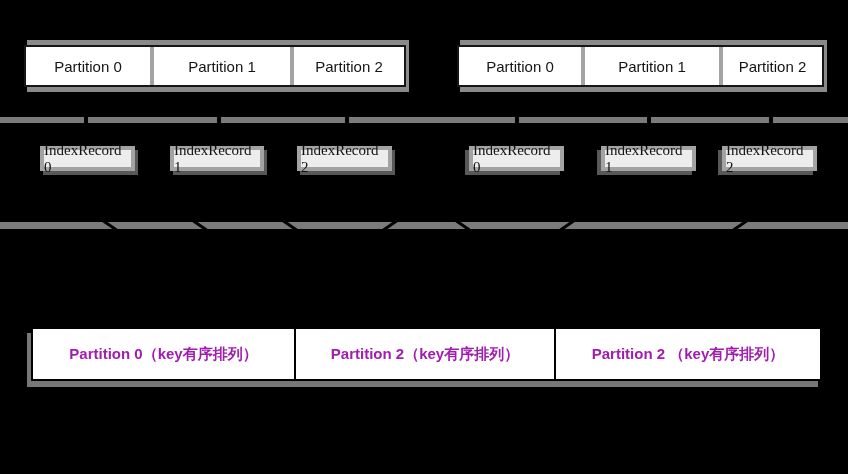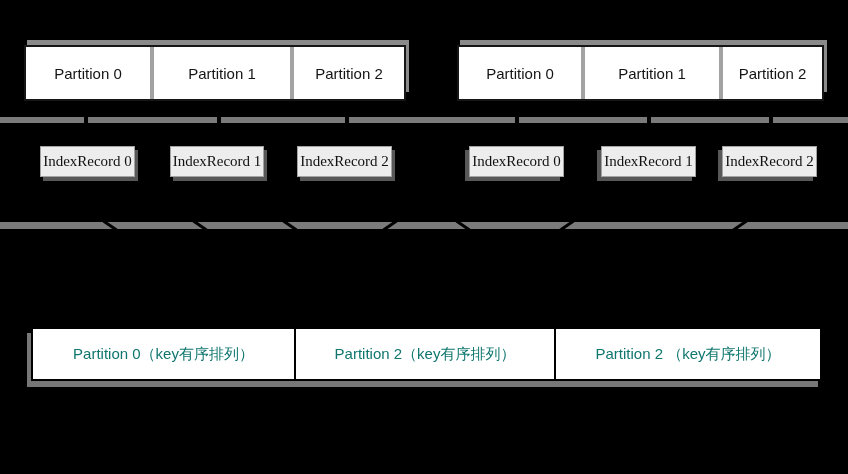--- a/index.html
+++ b/index.html
@@ -5,55 +5,55 @@
   html,body{margin:0;padding:0;background:#000;}
   .canvas{
     position:relative;width:848px;height:474px;background:#000;overflow:hidden;
     font-family:"Liberation Sans",sans-serif;
   }
   
   .grayback{position:absolute;background:#8a8a8a;}
   
   .prow{
     position:absolute;display:flex;background:#fff;border:2px solid #161616;
-    box-sizing:border-box;height:56px;top:45px;
+    box-sizing:border-box;height:42px;top:45px;
   }
   .pcell{
     display:flex;align-items:center;justify-content:center;
     font-size:15px;color:#141414;box-sizing:border-box;background:#fff;
   }
   .pcell + .pcell{border-left:4px solid #a3a3a3;}
   
   .hline{position:absolute;left:0;width:848px;background:#7b7b7b;}
   .hline1{top:117px;height:6px;}
   .hline2{top:222px;height:7px;}
   
   .tick{position:absolute;top:110px;width:4px;height:19px;background:#000;}
   
   .dmark{position:absolute;top:224px;width:16px;height:3px;background:#000;}
   .rotA{transform:rotate(35deg);}
   .rotB{transform:rotate(-35deg);}
   
   .idx{
-    position:absolute;top:146px;height:31px;box-sizing:border-box;
-    background:#ededed;border:1px solid #a3a3a3;
+    position:absolute;top:146px;height:25px;box-sizing:border-box;
+    background:#ededed;border:4px solid #a3a3a3;
     display:flex;align-items:center;justify-content:center;
     font-family:"Liberation Serif",serif;font-size:15px;color:#101010;
   }
   .idx.shL{box-shadow:3px 4px 0 #585858;}
   .idx.shR{box-shadow:-4px 4px 0 #585858;}
   
   .brow{
     position:absolute;left:31px;top:327px;width:791px;height:54px;
     display:flex;background:#fff;border:2px solid #000;box-sizing:border-box;
     box-shadow:-4px 6px 0 #777;
   }
   .bcell{
     display:flex;align-items:center;justify-content:center;
-    font-size:15px;color:#0f766e;box-sizing:border-box;background:#fff;
+    font-size:15px;color:#a21caf;box-sizing:border-box;background:#fff;font-weight:bold;
   }
   .bcell + .bcell{border-left:2px solid #000;}
 </style>
 </head>
 <body>
 
 <div class="canvas">
 
   <div class="grayback" style="left:27px;top:40px;width:382px;height:52px;"></div>
   <div class="grayback" style="left:460px;top:40px;width:367px;height:52px;"></div>

